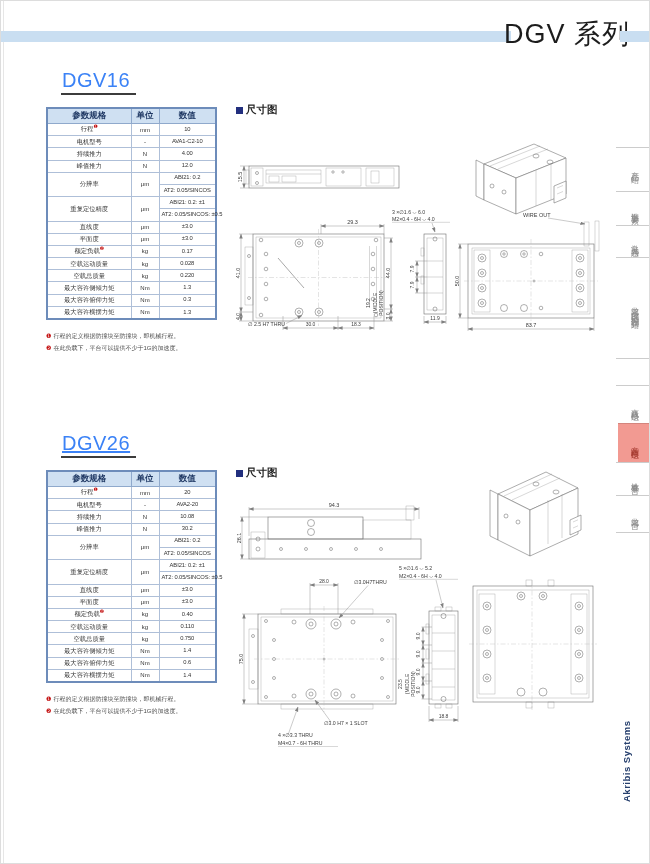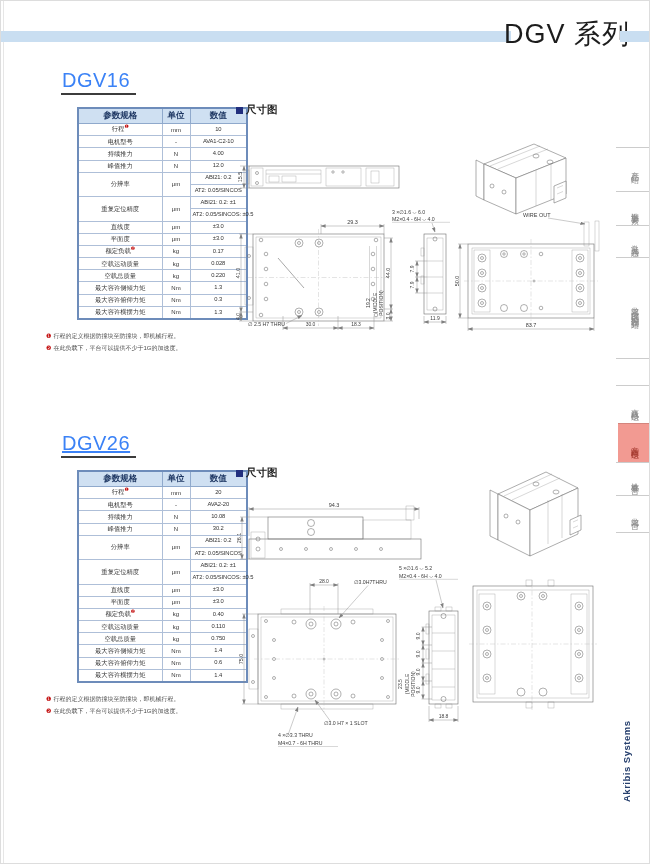--- a/index.html
+++ b/index.html
@@ -3,21 +3,21 @@
 <meta charset="utf-8">
 <style>
   html,body{margin:0;padding:0;background:#f2f2f2;font-family:"Liberation Sans","DejaVu Sans",sans-serif;}
   .page{position:relative;width:650px;height:864px;background:#fff;border:1px solid #ddd;box-sizing:border-box;overflow:hidden;}
   .edge-l{position:absolute;left:2px;top:0;height:100%;border-left:1px solid #e6e6e6;}
   .hbar{position:absolute;height:11px;background:#c9def1;}
   .series-title{position:absolute;left:503px;top:15px;width:112px;font-size:27px;color:#1c1c1c;text-align:center;letter-spacing:1px;white-space:nowrap;}
   .sec-title{position:absolute;left:32px;font-size:20px;font-weight:500;color:#3b82f6;border-bottom:2px solid #3c3c3c;padding:0 6px 1px 1px;letter-spacing:.5px;margin-left:28px;}
   .dim-label{position:absolute;left:235px;font-size:10.5px;font-weight:600;color:#222;display:flex;align-items:center;gap:3px;}
   .dim-label .sq{width:7px;height:7px;background:#222f7e;display:inline-block;}
-  table.spec{position:absolute;left:45px;width:169px;border-collapse:collapse;table-layout:fixed;background:#fff;border:2px solid #6d8cba;margin-left:31px;}
+  table.spec{position:absolute;left:45px;width:169px;border-collapse:collapse;table-layout:fixed;background:#fff;border:2px solid #6d8cba;}
   table.spec th{background:#cfe0f2;color:#1f3864;font-size:8.5px;font-weight:bold;border:1px solid #8fa9cc;height:14px;padding:0 2px;}
   table.spec td{border:1px solid #aebfd8;color:#333;height:11.2px;padding:0 2px;text-align:center;white-space:nowrap;line-height:1;}
   td.p{text-align:left;font-size:6.3px;}
   td.u{font-size:6px;color:#444;}
   td.v{font-size:5.8px;letter-spacing:-0.1px;}
   sup.rd{color:#c41212;font-size:4.8px;line-height:0;}
   .note{position:absolute;left:45px;font-size:6px;color:#4a4a4a;white-space:nowrap;}
   .note .nm{color:#c41212;margin-right:2px;font-size:6px;}
   .vtab{position:absolute;left:617px;width:31px;display:flex;align-items:center;justify-content:center;}
   .vtab span{writing-mode:vertical-rl;text-orientation:upright;font-size:8px;letter-spacing:1.5px;color:#8a8a8a;}

